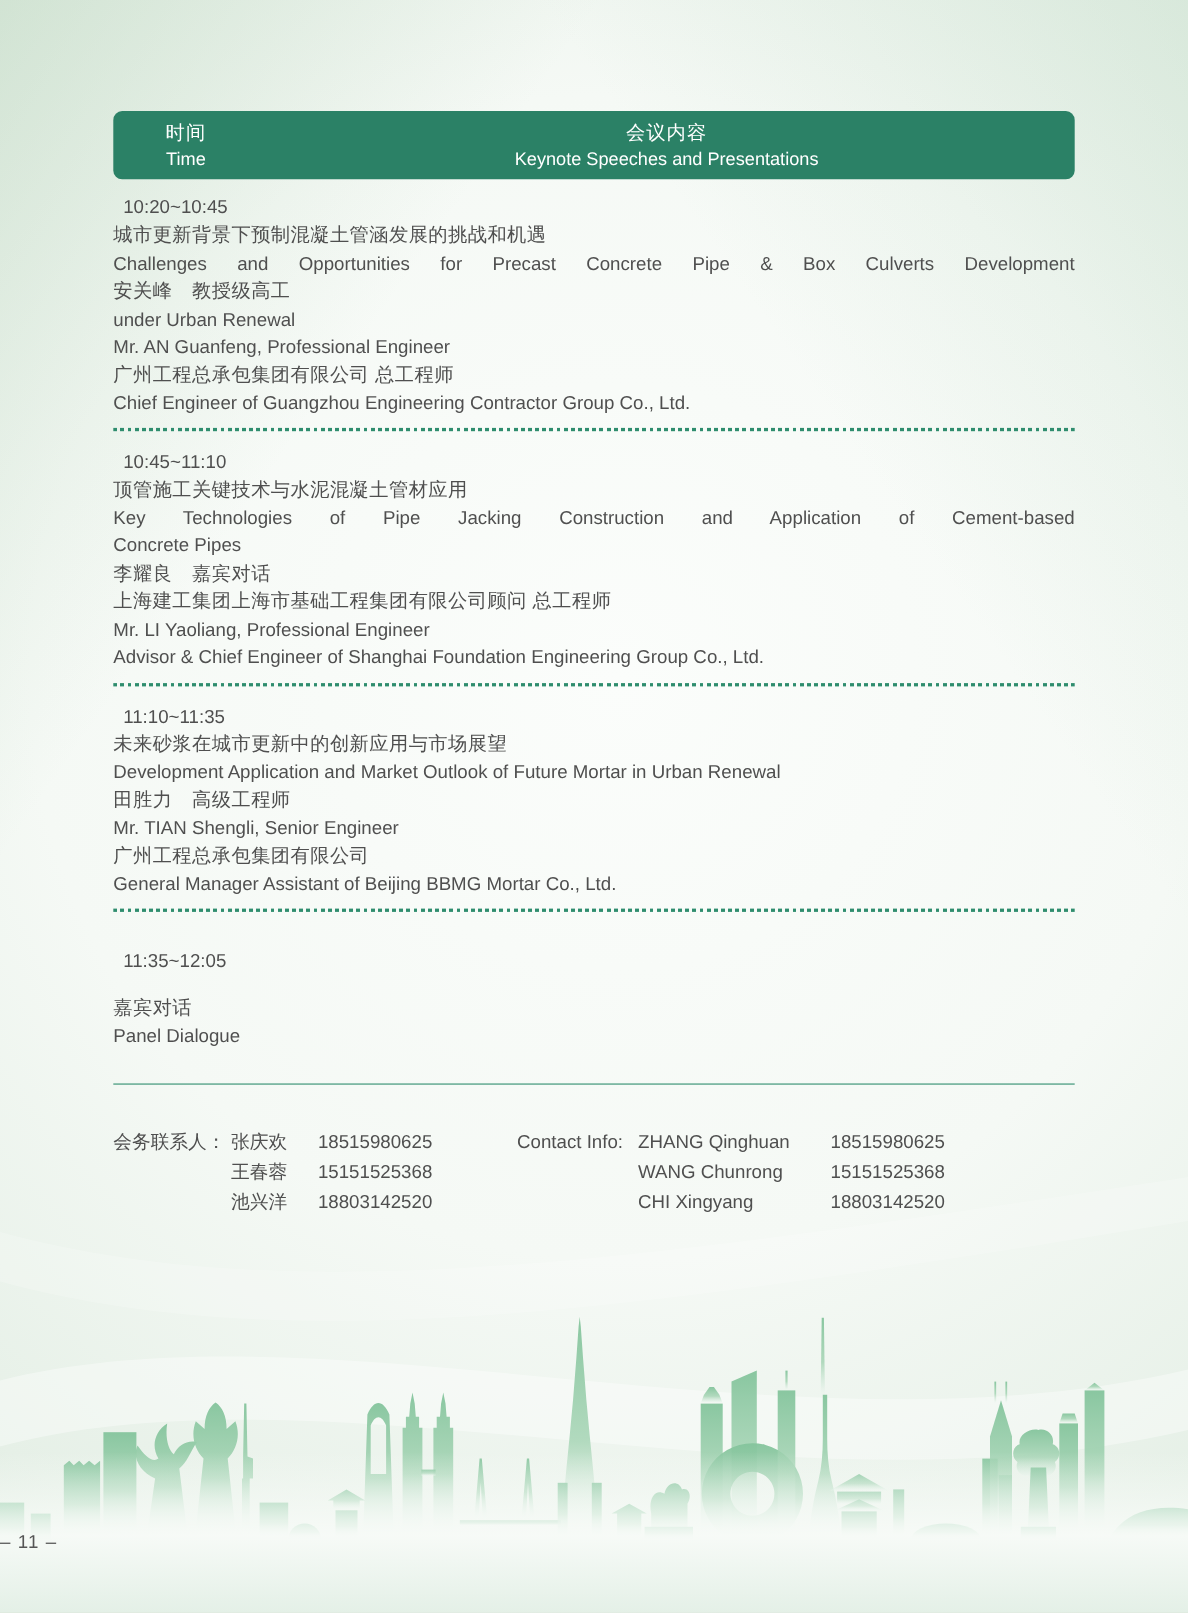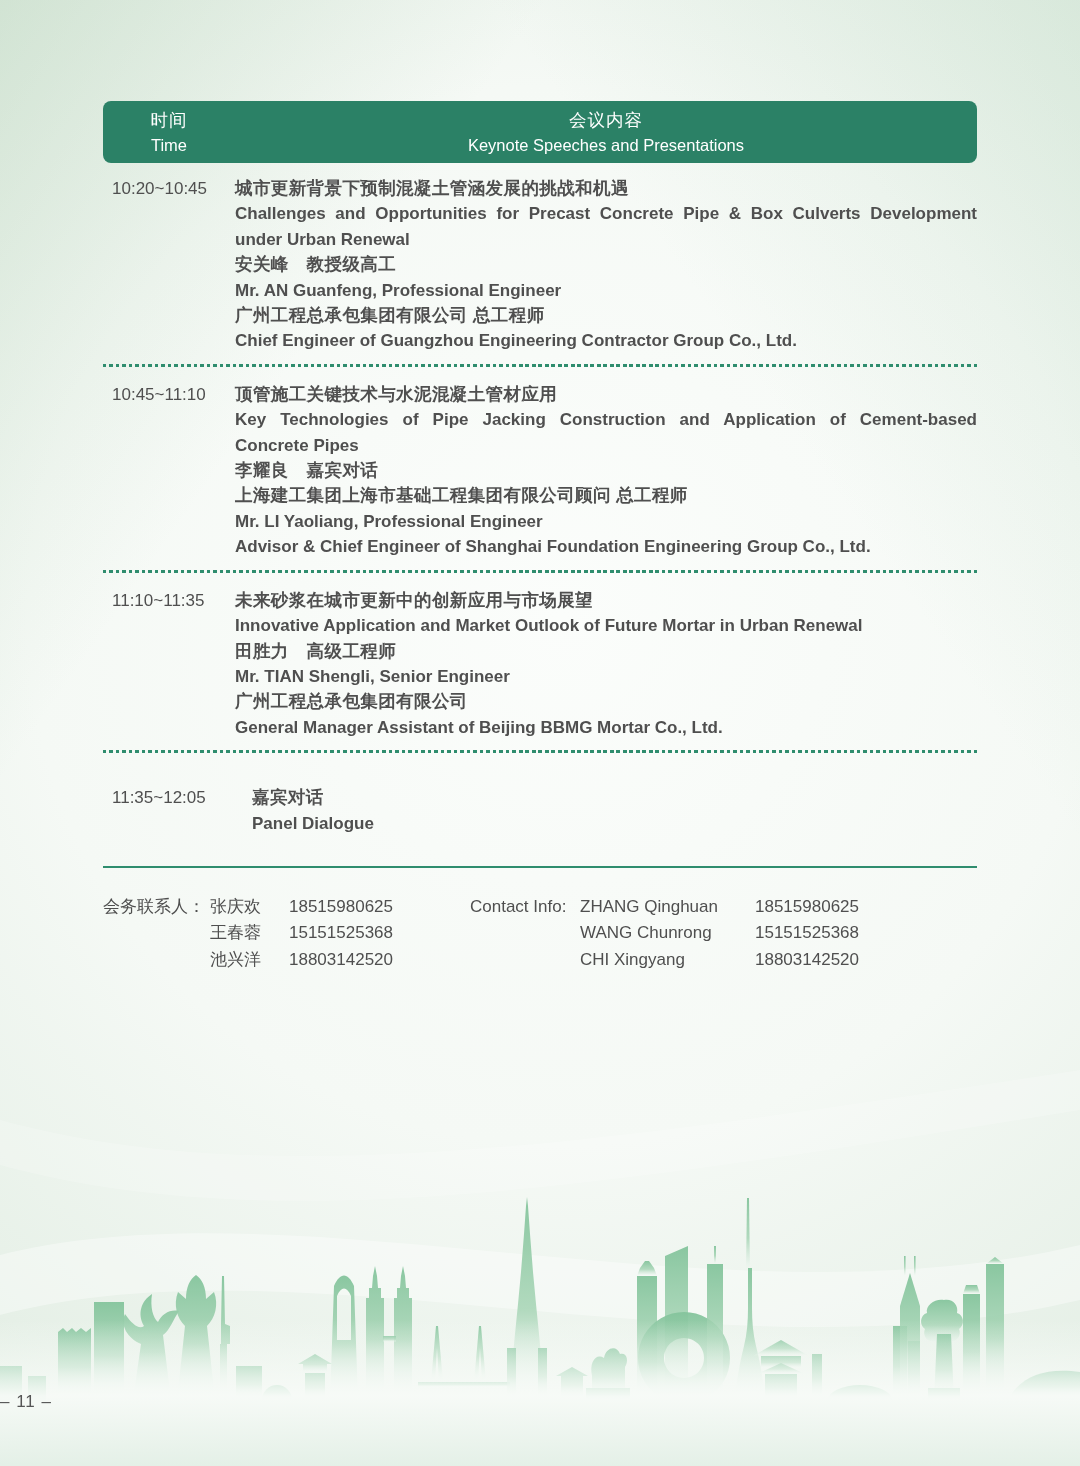--- a/index.html
+++ b/index.html
@@ -24,34 +24,34 @@
   .content{position:absolute;left:103px;top:101px;width:874px;}
   .header-bar{
     display:flex;align-items:center;height:62px;
     background:#2b8166;color:#ffffff;border-radius:8px;
     text-align:center;
   }
   .hb-time{width:132px;}
   .hb-content{flex:1;}
   .hb-zh{font-size:17.5px;line-height:1.45;letter-spacing:1px;}
   .hb-en{font-size:16.5px;line-height:1.35;}
-  .session{display:flex;padding:13px 0 8px;}
+  .session{display:flex;padding:13px 0 8px;flex-direction:column;}
   .session.gap-top{padding-top:30px;gap:17px;}
   .s-time{width:132px;box-sizing:border-box;padding-left:9px;font-size:17px;line-height:25.4px;white-space:nowrap;}
   .s-body{flex:1;font-size:17px;line-height:25.4px;}
-  .line{min-height:25.4px;font-weight:bold;}
+  .line{min-height:25.4px;}
   .line.zh{font-size:17.5px;letter-spacing:0.4px;}
   .line.enj{text-align:justify;text-align-last:justify;}
   .dotted{
     height:3px;margin:2px 0;
     background:repeating-linear-gradient(90deg,#2f8d6e 0 3.5px,rgba(0,0,0,0) 3.5px 6.5px);
   }
   .solid-line{height:1.6px;background:#2f8d6e;margin-top:22px;}
   .contacts{
-    margin-top:26px;
+    margin-top:40px;
     display:grid;
     grid-template-columns:107px 79px 181px 110px 175px auto;
     font-size:17px;line-height:26.8px;
   }
   .contacts .cell{white-space:nowrap;}
   .page-number{
     position:absolute;left:0;top:1392px;width:1080px;
     text-align:left;font-size:17px;letter-spacing:1px;color:#555555;
   }
 </style>
@@ -145,22 +145,22 @@
         <div class="hb-en">Keynote Speeches and Presentations</div>
       </div>
     </div>
 
     <div>
         <div class="session">
           <div class="s-time">10:20~10:45</div>
           <div class="s-body">
             <div class="line zh">城市更新背景下预制混凝土管涵发展的挑战和机遇</div>
             <div class="line enj">Challenges and Opportunities for Precast Concrete Pipe &amp; Box Culverts Development</div>
+            <div class="line zh">安关峰　教授级高工</div>
             <div class="line en">under Urban Renewal</div>
-            <div class="line zh">安关峰　教授级高工</div>
             <div class="line en">Mr. AN Guanfeng, Professional Engineer</div>
             <div class="line zh">广州工程总承包集团有限公司 总工程师</div>
             <div class="line en">Chief Engineer of Guangzhou Engineering Contractor Group Co., Ltd.</div>
           </div>
         </div>
         <div class="dotted"></div>
         <div class="session">
           <div class="s-time">10:45~11:10</div>
           <div class="s-body">
             <div class="line zh">顶管施工关键技术与水泥混凝土管材应用</div>
@@ -170,21 +170,21 @@
             <div class="line zh">上海建工集团上海市基础工程集团有限公司顾问 总工程师</div>
             <div class="line en">Mr. LI Yaoliang, Professional Engineer</div>
             <div class="line en">Advisor &amp; Chief Engineer of Shanghai Foundation Engineering Group Co., Ltd.</div>
           </div>
         </div>
         <div class="dotted"></div>
         <div class="session">
           <div class="s-time">11:10~11:35</div>
           <div class="s-body">
             <div class="line zh">未来砂浆在城市更新中的创新应用与市场展望</div>
-            <div class="line en">Innovative Application and Market Outlook of Future Mortar in Urban Renewal</div>
+            <div class="line en">Development Application and Market Outlook of Future Mortar in Urban Renewal</div>
             <div class="line zh">田胜力　高级工程师</div>
             <div class="line en">Mr. TIAN Shengli, Senior Engineer</div>
             <div class="line zh">广州工程总承包集团有限公司</div>
             <div class="line en">General Manager Assistant of Beijing BBMG Mortar Co., Ltd.</div>
           </div>
         </div>
         <div class="dotted"></div>
         <div class="session gap-top">
           <div class="s-time">11:35~12:05</div>
           <div class="s-body">

